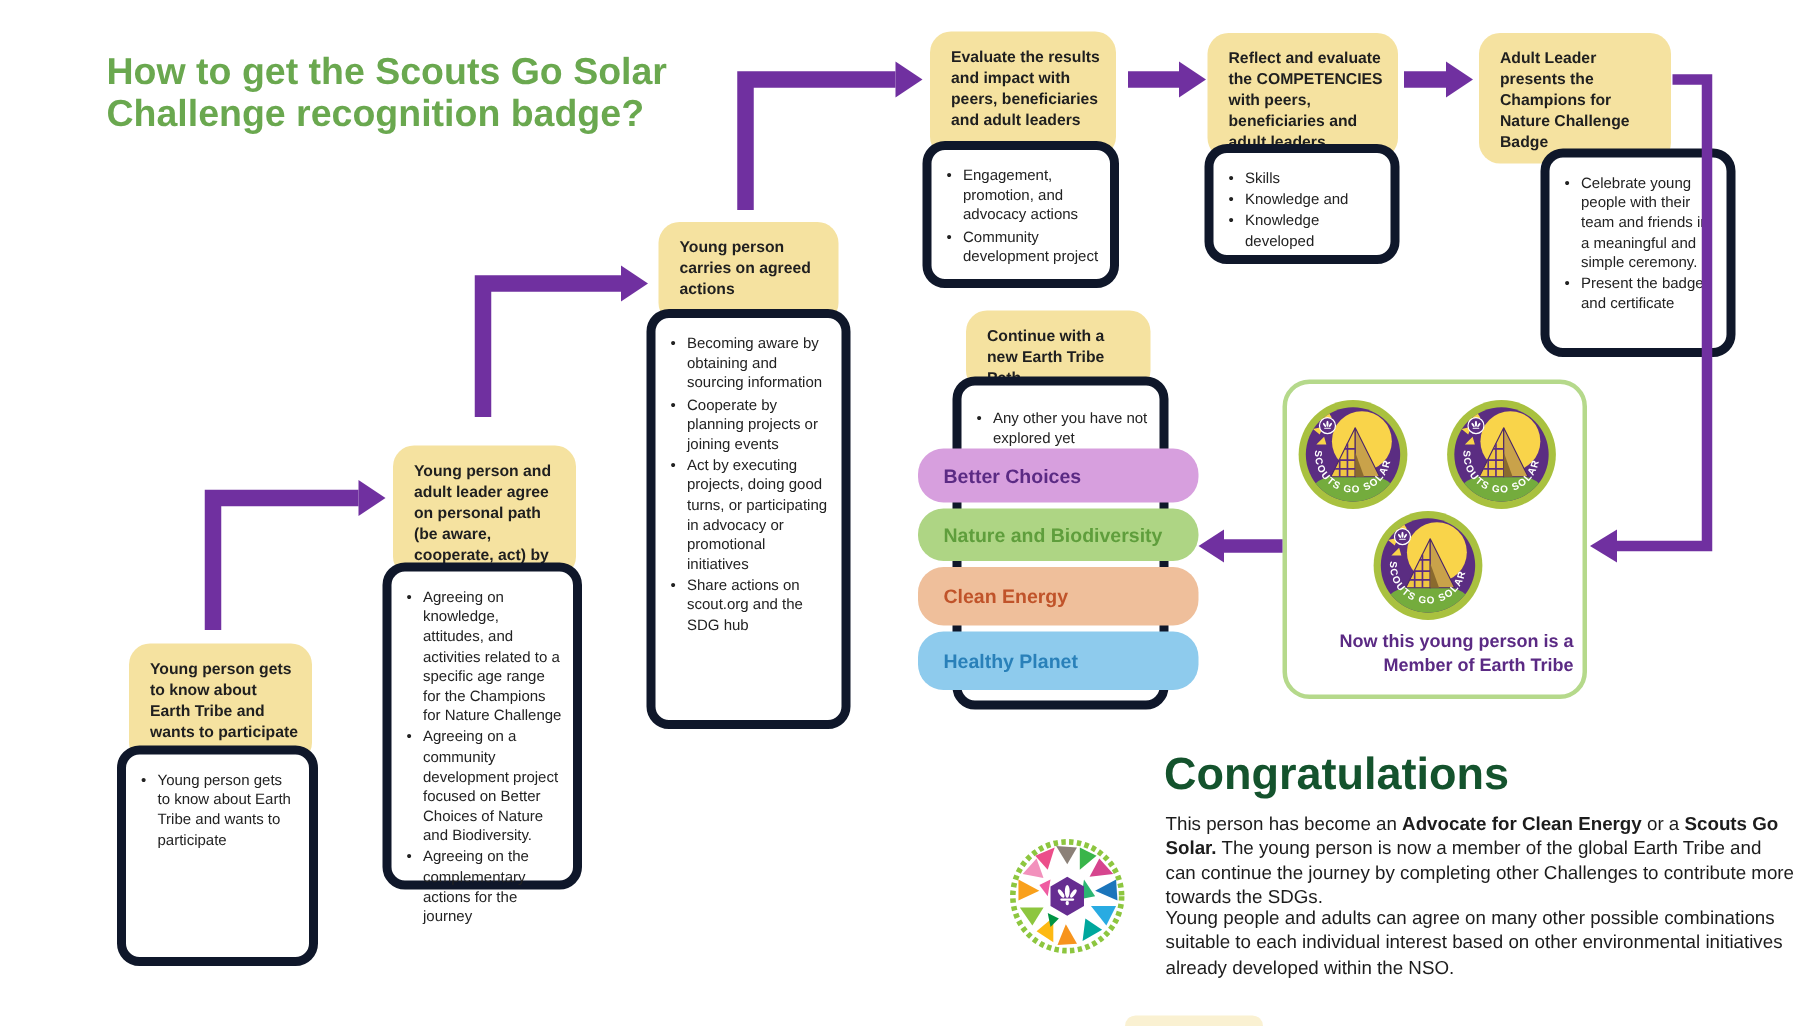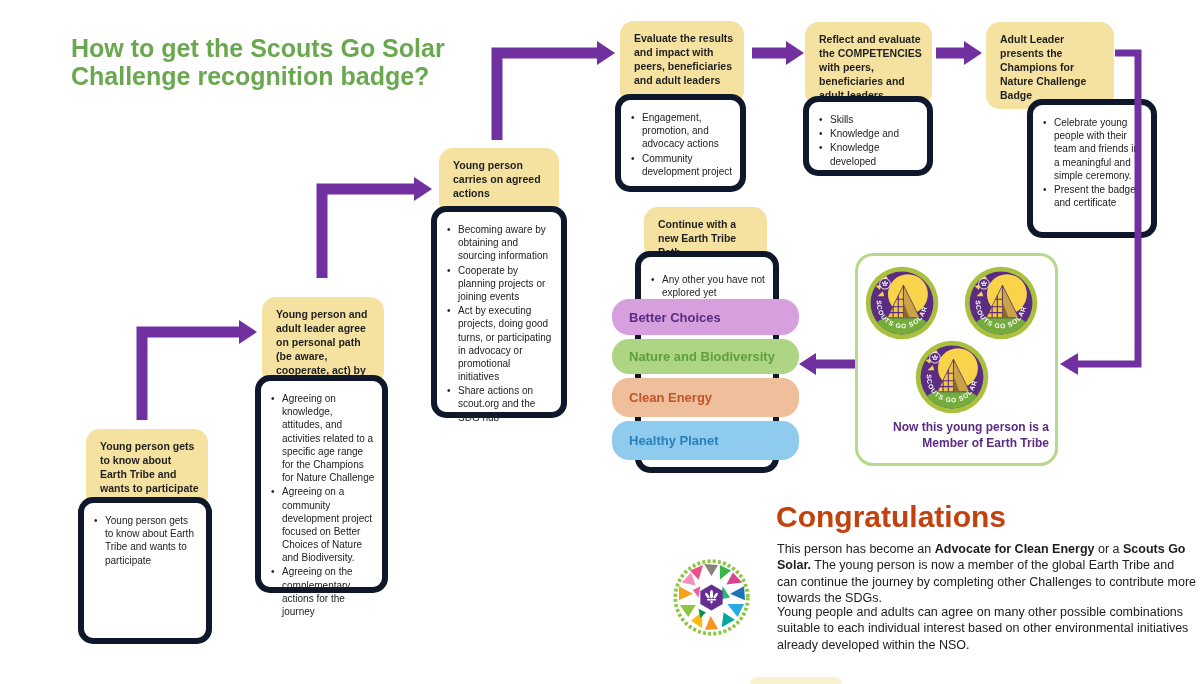--- a/index.html
+++ b/index.html
@@ -27,21 +27,21 @@
   .bar-healthy{background:#8ecbed;color:#2980b9;top:421px;height:39px;}
 
   .member-box{position:absolute;left:841px;top:253px;width:203px;height:213px;
               background:#fff;border:3px solid #b5d98b;border-radius:18px;
               box-sizing:border-box;z-index:2;}
   .member-caption{position:absolute;left:849px;top:420px;width:186px;text-align:right;
                   font-size:12px;font-weight:bold;color:#5b2a84;line-height:1.3;z-index:3;}
   .badge{position:absolute;width:74px;height:74px;z-index:3;}
 
   .congrats-title{position:absolute;left:762px;top:500px;font-size:30px;
-                  font-weight:bold;color:#c2410c;}
+                  font-weight:bold;color:#14532d;}
   .congrats-p{position:absolute;left:763px;width:420px;font-size:12.5px;
               line-height:1.3;color:#1c1c1c;}
   .congrats-p .b{font-weight:bold;}
 
   .arrows{position:absolute;left:0;top:0;z-index:4;pointer-events:none;}
 
   .earth-logo{position:absolute;left:651px;top:551px;width:93px;height:93px;z-index:2;}
   .bottom-sliver{position:absolute;left:736px;top:677px;width:92px;height:14px;
                  background:#faf1d2;border-radius:8px;z-index:1;}
 </style>
@@ -65,21 +65,21 @@
   <div class="hdr" style="left:248px;top:297px;width:122px;height:88px;">Young person and adult leader agree on personal path (be aware, cooperate, act) by</div>
   <div class="bod" style="left:241px;top:375px;width:133px;height:218px;">
     <ul>
       <li>Agreeing on knowledge, attitudes, and activities related to a specific age range for the Champions for Nature Challenge</li>
       <li>Agreeing on a community development project focused on Better Choices of Nature and Biodiversity.</li>
       <li>Agreeing on the complementary actions for the journey</li>
     </ul>
   </div>
 
   <div class="hdr" style="left:425px;top:148px;width:120px;height:68px;">Young person carries on agreed actions</div>
-  <div class="bod" style="left:417px;top:206px;width:136px;height:212px;">
+  <div class="bod" style="left:417px;top:206px;width:136px;height:280px;">
     <ul>
       <li>Becoming aware by obtaining and sourcing information</li>
       <li>Cooperate by planning projects or joining events</li>
       <li>Act by executing projects, doing good turns, or participating in advocacy or promotional initiatives</li>
       <li>Share actions on scout.org and the SDG hub</li>
     </ul>
   </div>
 
   <div class="hdr" style="left:606px;top:21px;width:124px;height:84px;">Evaluate the results and impact with peers, beneficiaries and adult leaders</div>
   <div class="bod" style="left:601px;top:94px;width:131px;height:98px;">

